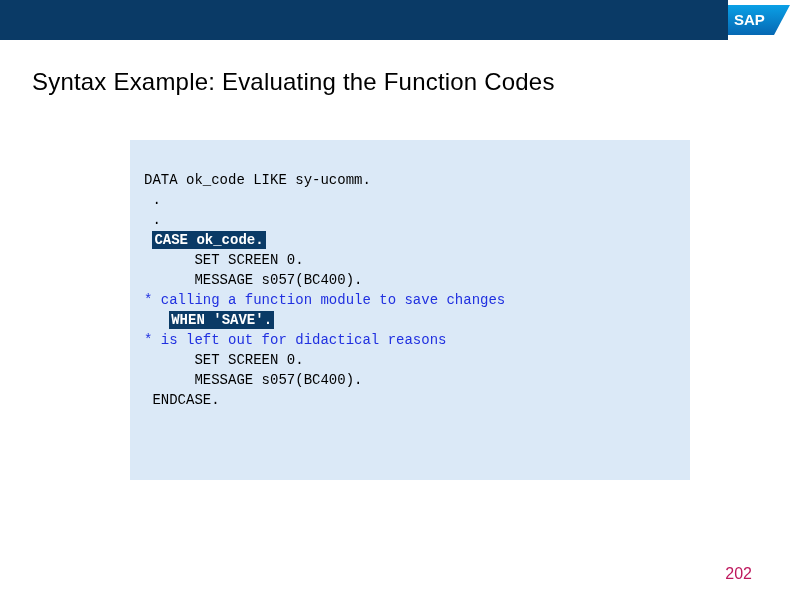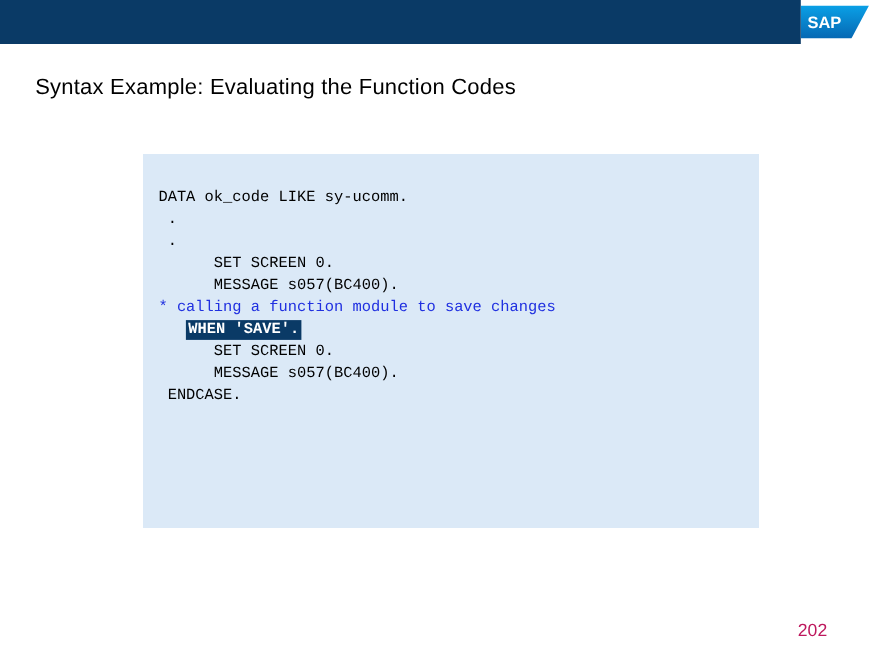--- a/index.html
+++ b/index.html
@@ -32,21 +32,21 @@
     padding: 6px 10px 6px 0;
     display: flex;
     align-items: center;
   }
   .sap-logo {
     width: 62px; height: 30px;
     position: relative;
   }
   .sap-logo svg { display: block; }
   .title {
-    font-size: 20px;
+    font-size: 24px;
     font-weight: 400;
     color: #000;
     padding: 28px 0 0 32px;
     letter-spacing: 0.2px;
   }
   .code-area {
     position: absolute;
     left: 130px;
     top: 140px;
     width: 560px;
@@ -100,22 +100,24 @@
 
 <h1 class="title">Syntax Example: Evaluating the Function Codes</h1>
 
 <div class="code-area">
   <div class="code-line">DATA ok_code LIKE sy-ucomm.</div>
   <div class="code-line"></div>
   <div class="code-line"></div>
   <div class="code-line"> .</div>
   <div class="code-line"> .</div>
   <div class="code-line"></div>
+  <div class="code-line"> <span class="hl">CASE ok_code.</span></div>
   <div class="code-line">      SET SCREEN 0.</div>
   <div class="code-line">      MESSAGE s057(BC400).</div>
   <div class="code-line comment">* calling a function module to save changes</div>
   <div class="code-line"><span>   </span><span class="hl">WHEN 'SAVE'.</span></div>
+  <div class="code-line comment">* is left out for didactical reasons</div>
   <div class="code-line">      SET SCREEN 0.</div>
   <div class="code-line">      MESSAGE s057(BC400).</div>
   <div class="code-line"> ENDCASE.</div>
 </div>
 
 <div class="page-num">202</div>
 
 </body></html>

